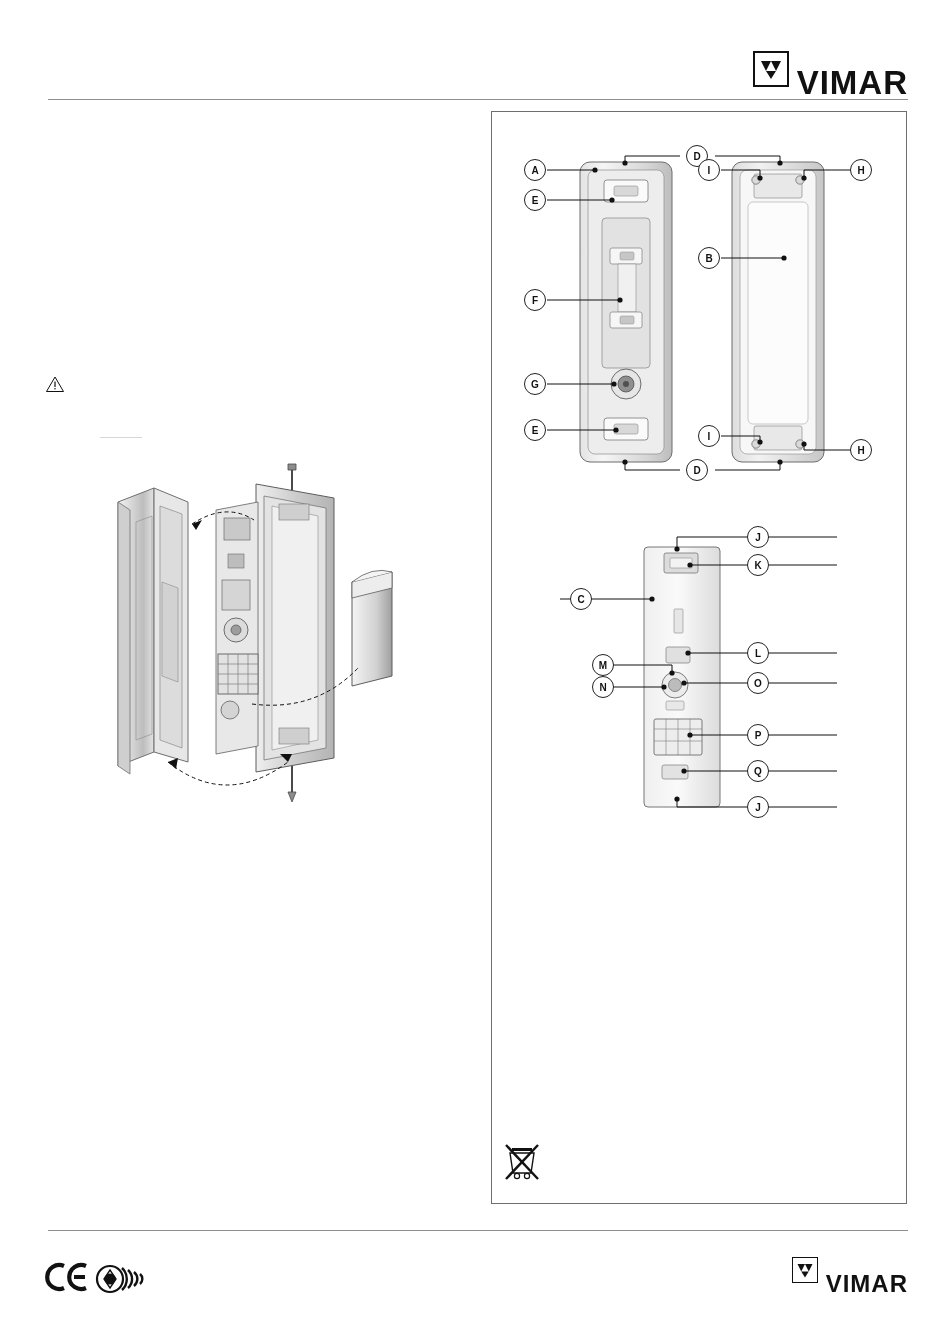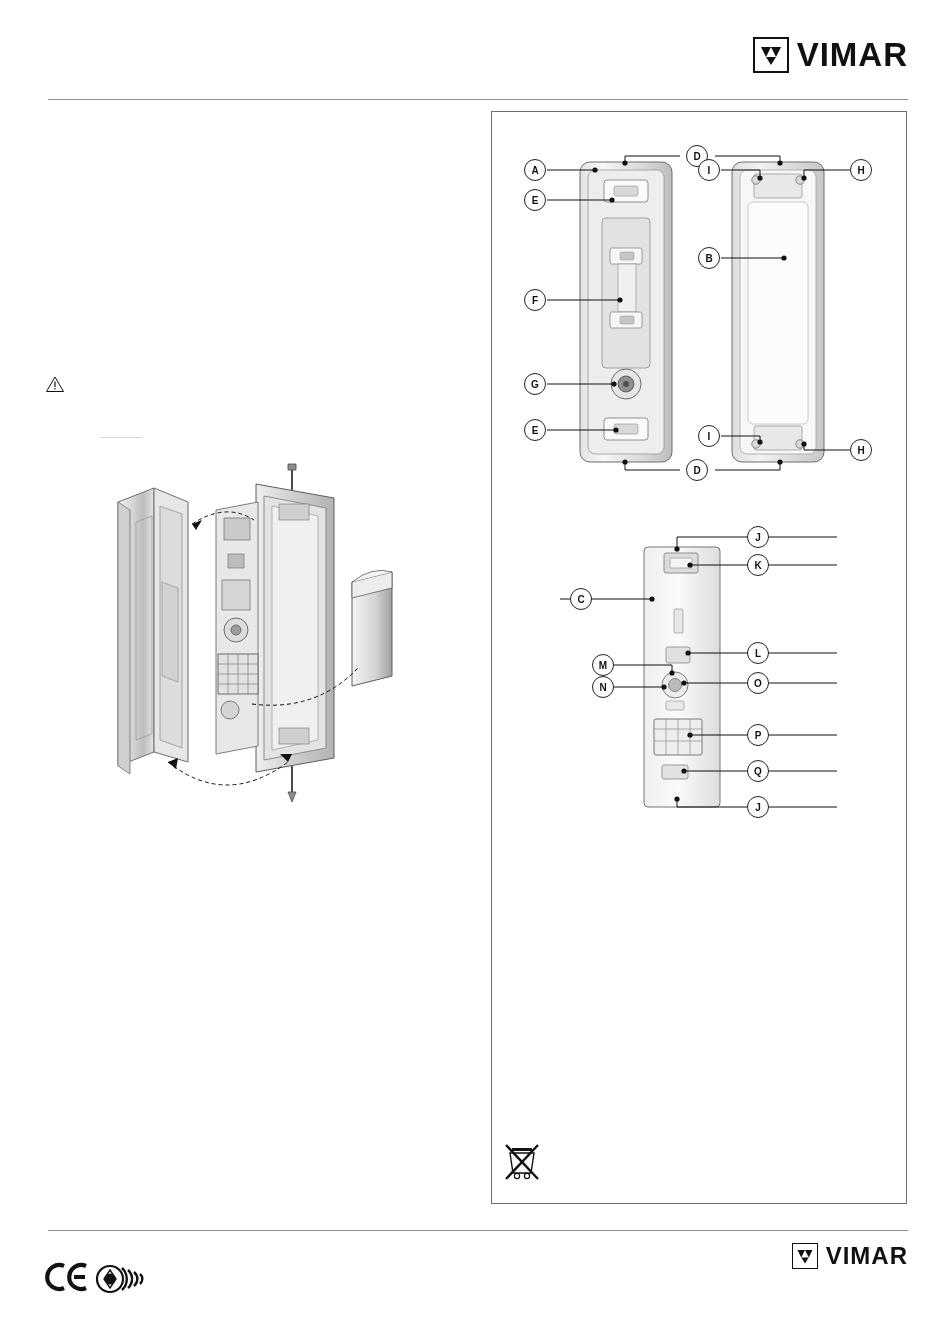--- a/index.html
+++ b/index.html
@@ -45,20 +45,21 @@
     height: 26px;
     border-width: 1.5px;
   }
   .logo-mark svg { display: block; }
   .logo-word {
     font-size: 33px;
     font-weight: bold;
     letter-spacing: 1px;
     color: #111;
     font-family: "Liberation Sans", sans-serif;
+    margin-top: 28px;
   }
   .brand-logo.bottom .logo-word {
     font-size: 24px;
   }
 
   .rule {
     position: absolute;
     height: 1px;
     background: #8e8e8e;
   }

